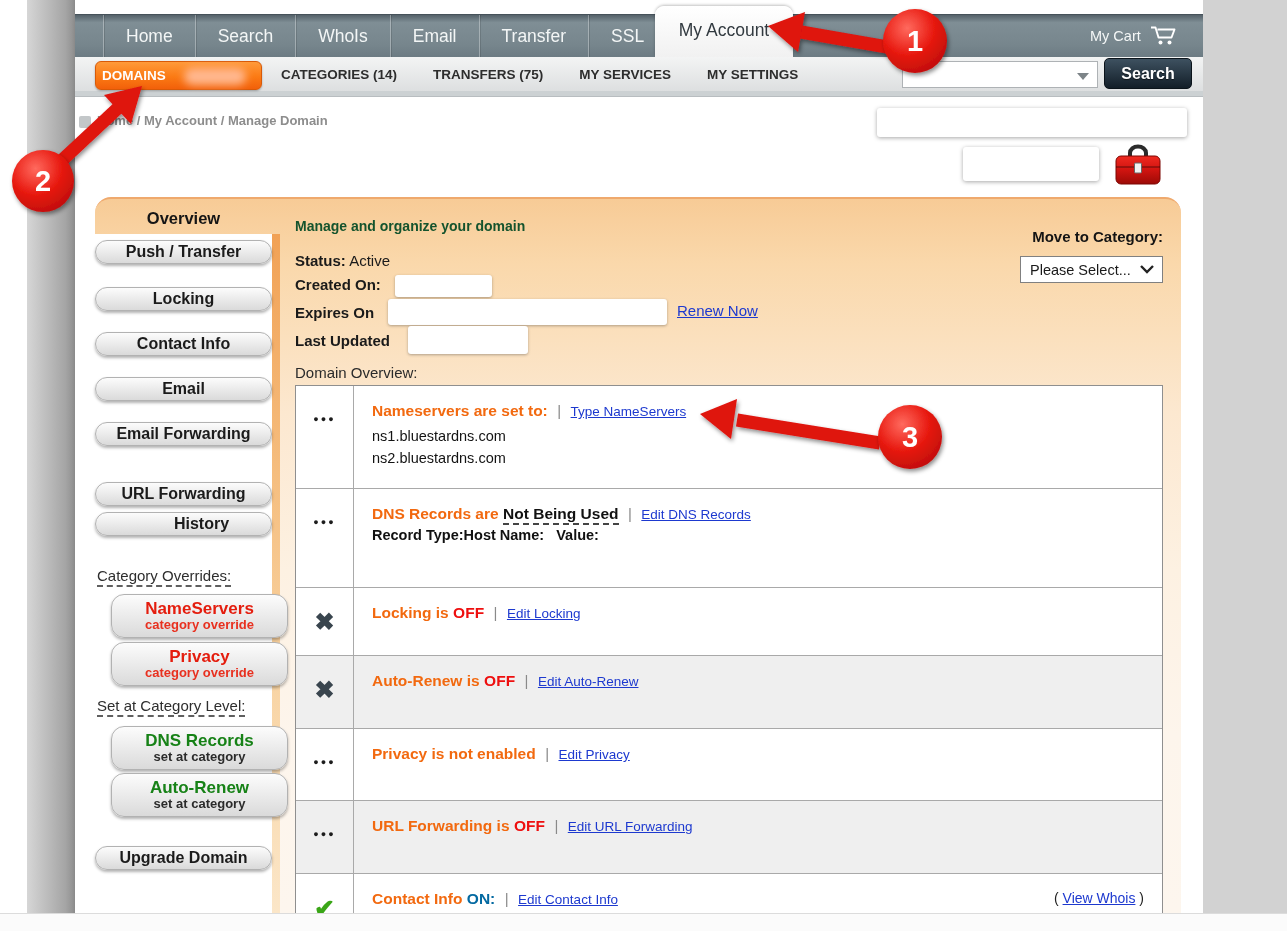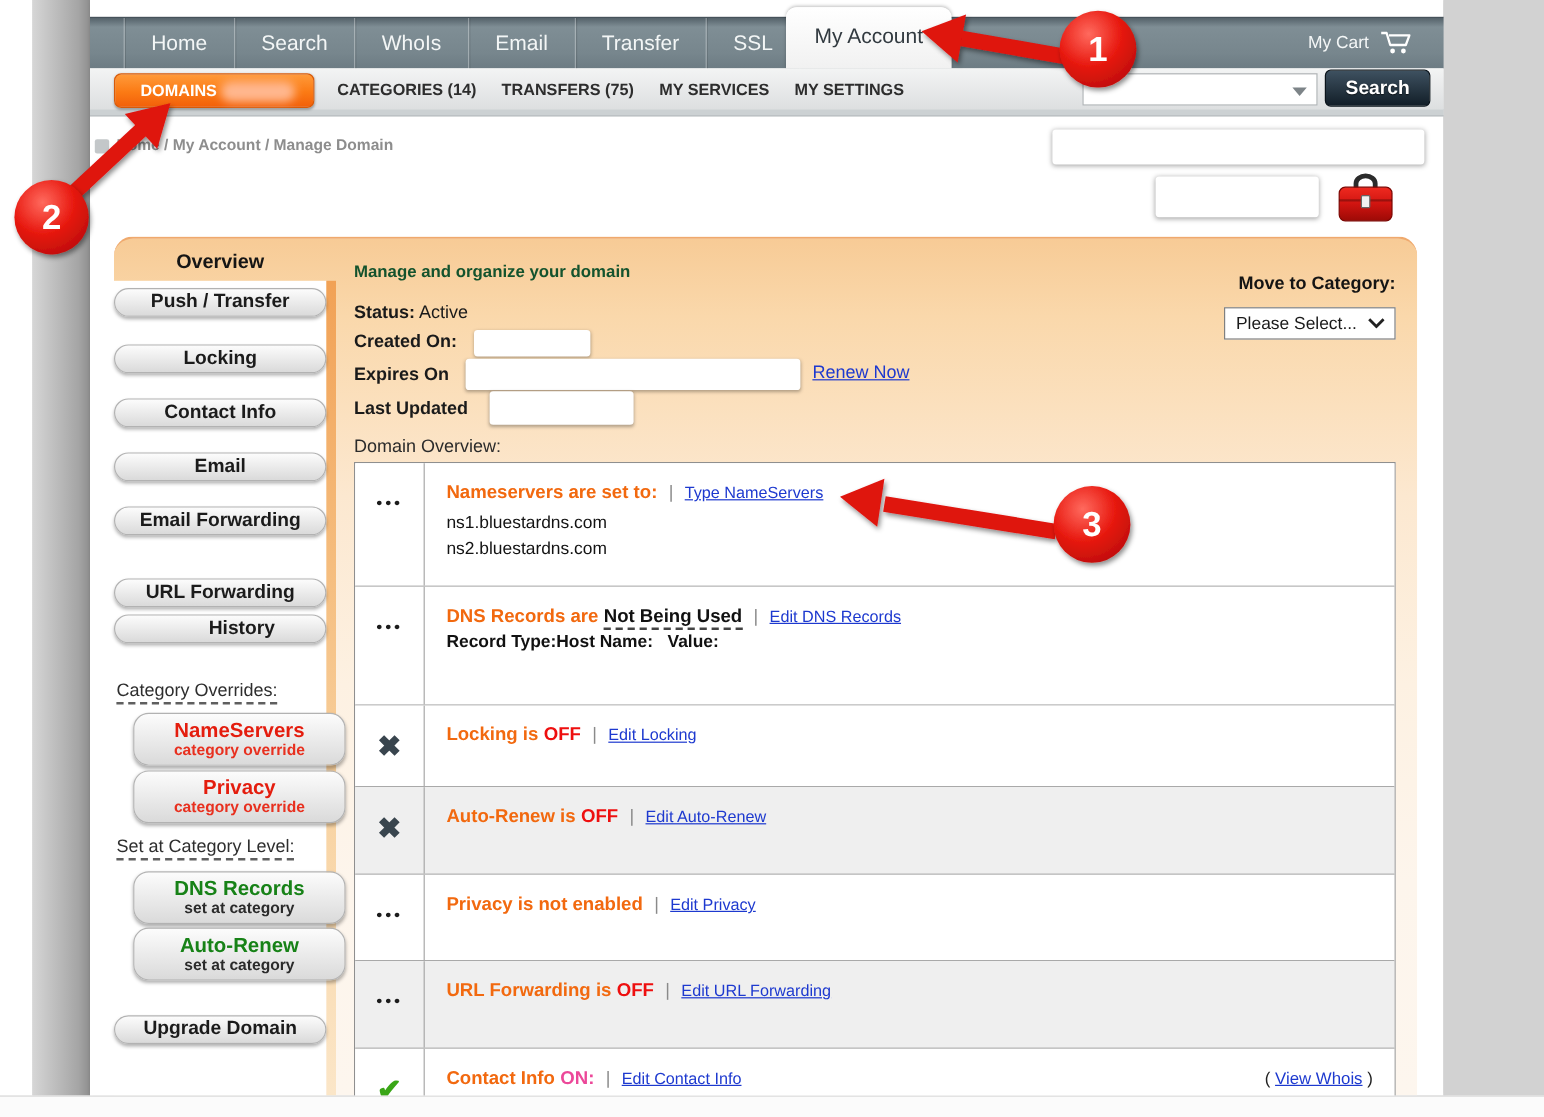--- a/index.html
+++ b/index.html
@@ -31,24 +31,24 @@
   .mycart { left:1090px; top:14px; height:43px; display:flex; align-items:center; gap:9px;
             color:#f4f7f7; font-size:14.5px; }
 
   
   .subnav { left:75px; top:57px; width:1128px; height:34px;
             background:linear-gradient(#f3f4f4,#dddfe0); }
   .subnav-edge { left:75px; top:91px; width:1128px; height:6px; background:#ccd1d3; border-bottom:1px solid #b8bdc0; }
   .domains-btn { left:95px; top:61px; width:167px; height:29px; border-radius:6px;
                  background:linear-gradient(#ff9a3a 0%,#fb7a14 55%,#f2600a 100%);
                  border:1px solid #d85a08; color:#fff; font-weight:bold; font-size:13.5px;
-                 line-height:27px; padding-left:21px; box-shadow:0 1px 2px rgba(0,0,0,.3); }
+                 line-height:27px; padding-left:6px; box-shadow:0 1px 2px rgba(0,0,0,.3); }
   .smudge { position:absolute; left:88px; top:6px; width:62px; height:17px; border-radius:9px;
             background:rgba(255,186,150,.95); filter:blur(4px); }
-  .subnav-items { position:absolute; left:281px; top:57px; height:34px; display:flex; gap:21px; align-items:center; }
+  .subnav-items { position:absolute; left:281px; top:57px; height:34px; display:flex; gap:36px; align-items:center; }
   .subnav-item { color:#2d2d2d; font-weight:bold; font-size:13.5px; }
   .nav-search { left:902px; top:61px; width:196px; height:27px; background:#fff; border:1px solid #aeb2b5; }
   .nav-search input { position:absolute; left:2px; top:2px; width:170px; height:21px; border:none; outline:none;
                       font-size:13px; font-family:"Liberation Sans",sans-serif; }
   .combo-arrow { position:absolute; right:8px; top:11px; width:0; height:0;
                  border-left:6px solid transparent; border-right:6px solid transparent; border-top:7px solid #7d8488; }
   .search-btn { left:1104px; top:58px; width:88px; height:31px; border-radius:5px;
                 background:linear-gradient(#45586600,#000) , linear-gradient(#3e5160,#121e28);
                 background:linear-gradient(#3e5160,#121e28);
                 border:1px solid #0b141b; color:#fff; font-weight:bold; font-size:16px;
@@ -99,21 +99,21 @@
 
   
   .ov-table { left:295px; top:385px; width:868px; border:1px solid #8f8f8f; background:#fff; }
   .ov-row { display:flex; border-bottom:1px solid #a9a9a9; background:#fff; }
   .ov-row:last-child { border-bottom:none; }
   .ov-row.alt { background:#efefef; }
   .ov-icon { width:58px; flex:0 0 58px; border-right:1px solid #a9a9a9; text-align:center; padding-top:20px; }
   .ov-body { flex:1; padding:16px 18px 0 18px; }
   .row-title { font-size:15.5px; font-weight:bold; color:#f2690f; }
   .st-red { color:#ee0f0f; }
-  .st-green { color:#ec4899; }
+  .st-green { color:#0369a1; }
   .st-dash { color:#111; border-bottom:2px dashed #444; padding-bottom:1px; }
   .sep { color:#8a8a8a; font-weight:normal; padding:0 5px; font-size:15px; }
   .row-link { font-size:13.5px; }
   .ns-line { font-size:14.5px; color:#131313; line-height:1.5; }
   .detail { font-size:14.5px; font-weight:bold; color:#111; margin-top:4px; white-space:pre; }
   .dots-ic { font-size:9px; letter-spacing:2px; color:#1c1c1c; padding-top:8px; display:inline-block; }
   .cross-ic { font-size:24px; font-weight:bold; color:#39454e; }
   .check-ic { font-size:25px; font-weight:bold; color:#3aa617; }
   .body-flex { display:flex; align-items:flex-start; }
   .note { margin-left:auto; font-size:14px; color:#222; white-space:nowrap; }

